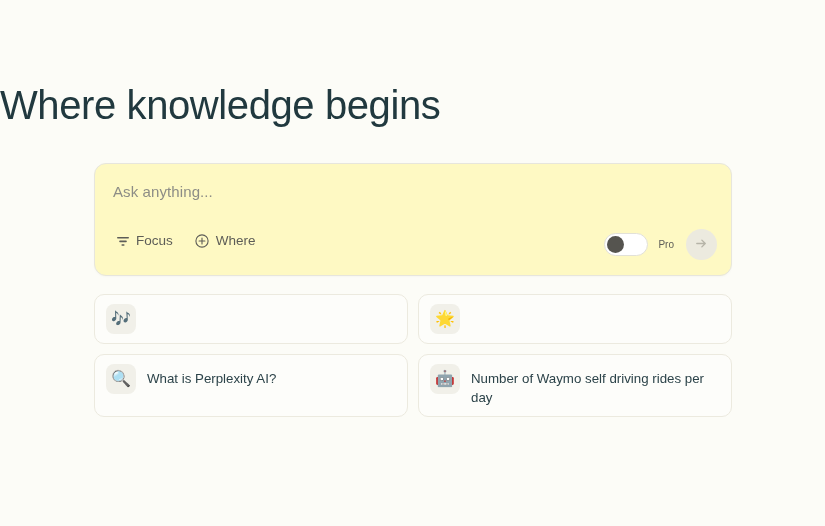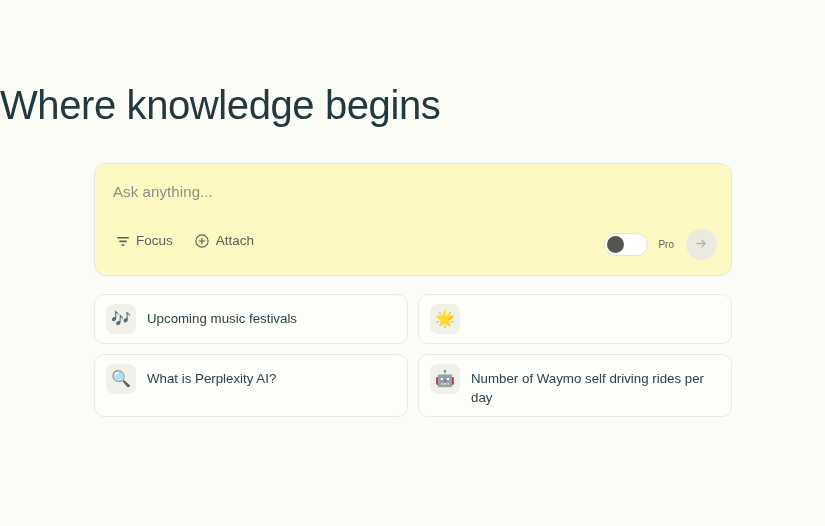--- a/index.html
+++ b/index.html
@@ -202,21 +202,21 @@
         <span>Focus</span>
       </button>
 
       <button class="tool-btn">
         <span class="tool-icon">
           <svg width="14" height="14" viewBox="0 0 14 14" aria-hidden="true">
             <circle cx="7" cy="7" r="6.1" fill="none" stroke="#5d5d57" stroke-width="1.1"></circle>
             <path d="M7 4.1 V9.9 M4.1 7 H9.9" stroke="#5d5d57" stroke-width="1.1" stroke-linecap="round"></path>
           </svg>
         </span>
-        <span>Attach</span>
+        <span>Where</span>
       </button>
 
       <div class="toolbar-right">
         <div class="toggle">
           <div class="knob"></div>
         </div>
         <span class="pro-label">Pro</span>
         <button class="submit-btn">
           <span>
             <svg width="15" height="15" viewBox="0 0 16 16" aria-hidden="true">
@@ -226,21 +226,20 @@
         </button>
       </div>
 
     </div>
   </div>
 
   <div class="suggestions">
 
     <div class="suggestion">
       <span class="sugg-icon">🎶</span>
-      <span class="sugg-text">Upcoming music festivals</span>
     </div>
 
     <div class="suggestion">
       <span class="sugg-icon">🌟</span>
     </div>
 
     <div class="suggestion">
       <span class="sugg-icon">🔍</span>
       <span class="sugg-text">What is Perplexity AI?</span>
     </div>

